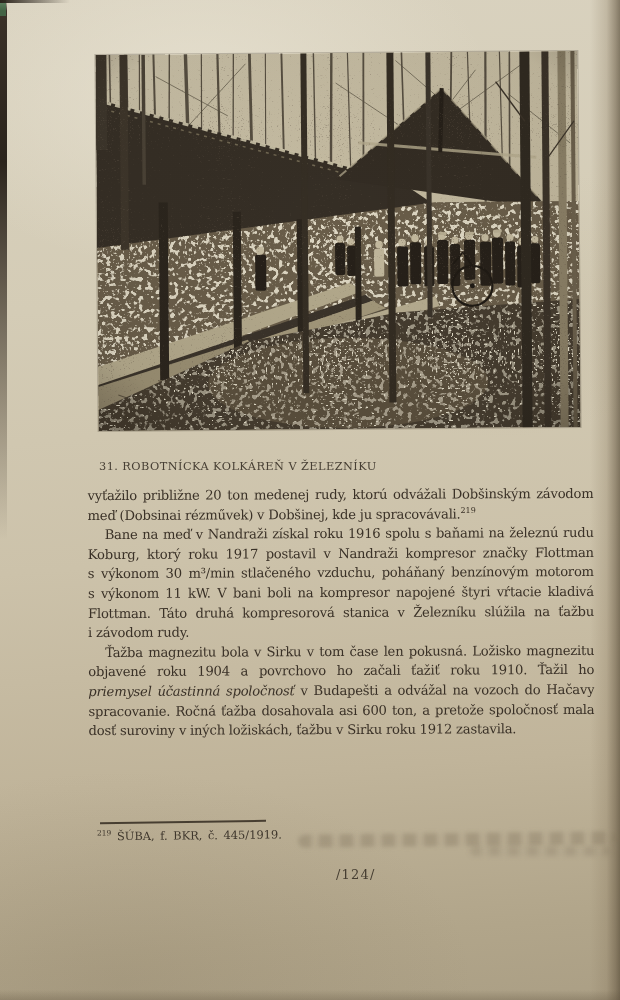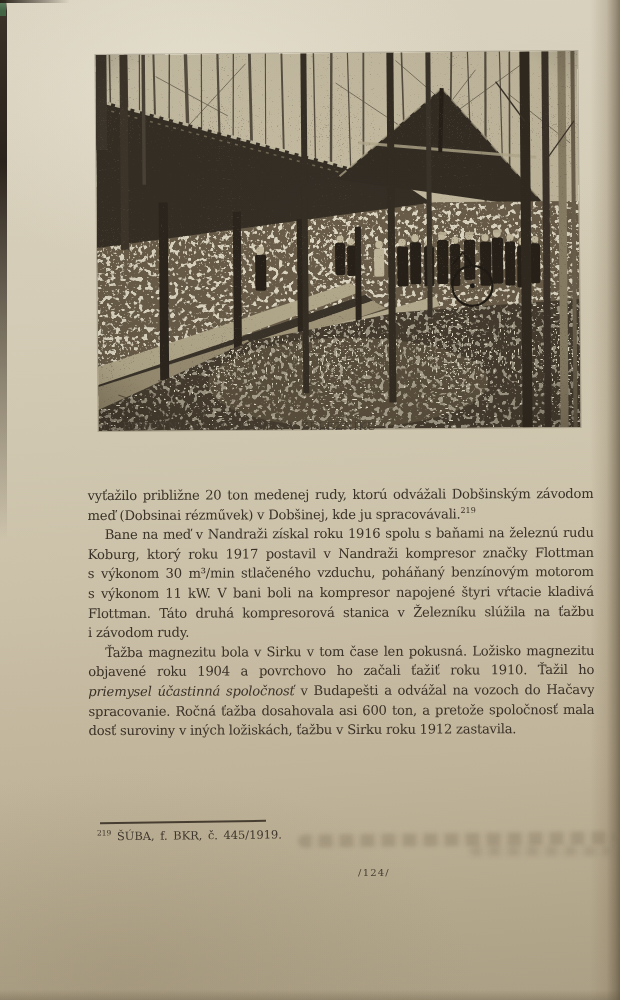--- a/index.html
+++ b/index.html
@@ -19,21 +19,21 @@
   .edge-top{position:absolute;left:0;top:0;width:70px;height:3px;background:linear-gradient(90deg,#2b241c,rgba(43,36,28,0));}
   .edge-right{position:absolute;right:0;top:0;width:30px;height:100%;
     background:linear-gradient(90deg, rgba(136,120,94,0) 0%, rgba(136,120,94,0.28) 55%, rgba(104,90,68,0.55) 85%, rgba(84,72,52,0.65) 100%);}
   .edge-bottom{position:absolute;left:0;bottom:0;width:100%;height:10px;
     background:linear-gradient(0deg, rgba(92,80,60,0.30), rgba(92,80,60,0));}
 
   .photo-wrap{position:absolute;left:97px;top:53px;width:482px;height:376px;
     transform:rotate(-0.5deg);box-shadow:0 0 0 1px rgba(60,50,40,0.25);}
   .photo-wrap svg{display:block;}
 
-  .caption{position:absolute;left:99px;top:420px;width:430px;
+  .caption{position:absolute;left:99px;top:460px;width:430px;
     font-size:11.3px;letter-spacing:.45px;color:#473f34;}
 
   .bodytext{position:absolute;left:88px;top:485px;width:506px;
     font-size:13.2px;line-height:19.6px;letter-spacing:-0.25px;
     transform:rotate(-0.25deg);color:#3a3127;}
   .line{text-align:justify;text-align-last:justify;height:19.6px;overflow:hidden;}
   .line.para-end{text-align-last:left;}
   .line.indent{padding-left:17px;}
   .line sup{font-size:8px;vertical-align:super;line-height:0;letter-spacing:0;}
   .line em{}
@@ -44,22 +44,22 @@
   .ghost2{position:absolute;left:470px;top:846px;width:140px;height:10px;border-radius:5px;
     background:repeating-linear-gradient(90deg, rgba(116,103,82,0.22) 0 11px, rgba(116,103,82,0.04) 11px 19px);
     filter:blur(2.4px);}
 
   .footnote-rule{position:absolute;left:100px;top:821px;width:166px;height:2px;
     background:#473e31;transform:rotate(-0.8deg);}
   .footnote{position:absolute;left:97px;top:827px;width:300px;font-size:11.4px;
     color:#3e362c;word-spacing:2px;transform:rotate(-0.6deg);}
   .footnote sup{font-size:7.5px;vertical-align:super;}
 
-  .page-number{position:absolute;left:336px;top:867px;width:76px;text-align:center;
-    font-size:10px;letter-spacing:1.2px;color:#453d31;}
+  .page-number{position:absolute;left:336px;top:867px;width:76px;
+    font-size:13px;letter-spacing:1.2px;color:#453d31;}
 </style>
 </head>
 <body>
 
 <div class="page">
 
   <div class="edge-left"></div>
   <div class="edge-left-green"></div>
   <div class="edge-top"></div>
   <div class="edge-right"></div>

